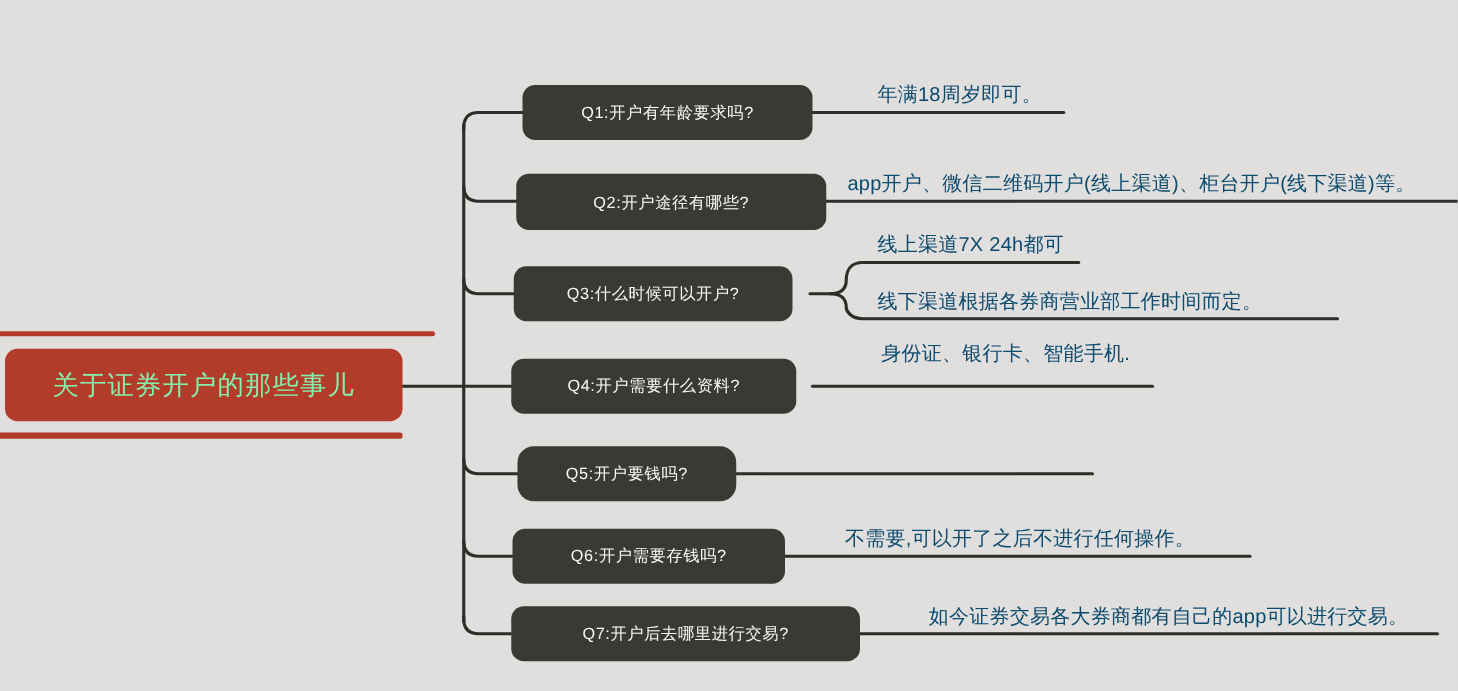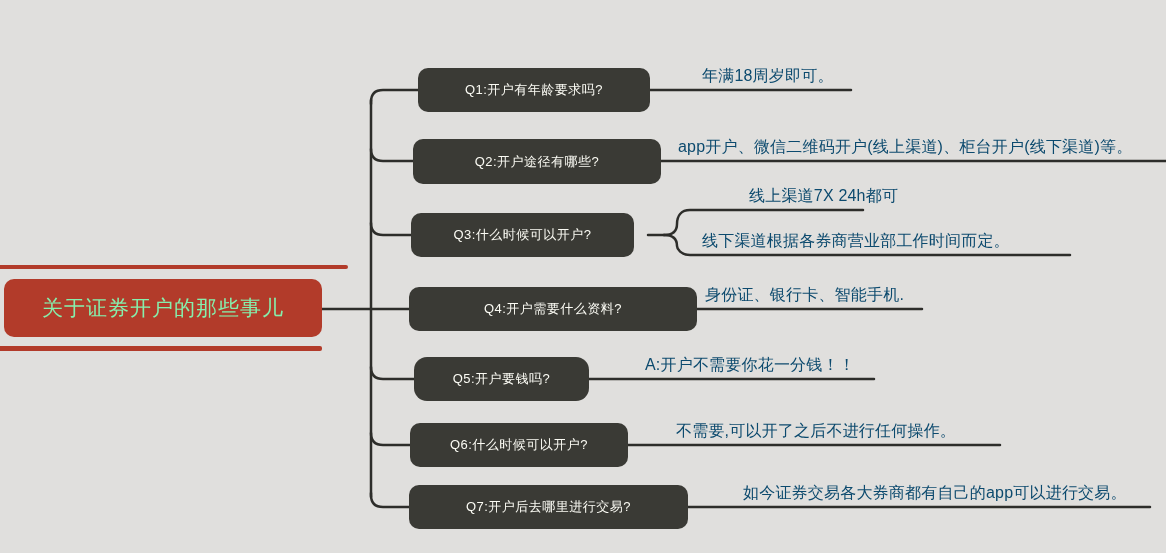--- a/index.html
+++ b/index.html
@@ -43,30 +43,30 @@
     letter-spacing:1px;
     white-space:nowrap;
   }
   .root-sliver{position:absolute;z-index:2;background:#b23b2a;}
   #root-sliver-top{left:0;top:265px;width:348px;height:4px;border-radius:0 2px 2px 0;}
   #root-sliver-bottom{left:0;top:346px;width:322px;height:5px;border-radius:0 2px 2px 0;}
   
   #q1{left:418px;top:68px;width:232px;height:44px;}
   #q2{left:413px;top:139px;width:248px;height:45px;}
   #q3{left:411px;top:213px;width:223px;height:44px;}
-  #q4{left:409px;top:287px;width:288px;height:44px;}
+  #q4{left:409px;top:287px;width:228px;height:44px;}
   #q5{left:414px;top:357px;width:175px;height:44px;border-radius:13px;}
   #q6{left:410px;top:423px;width:218px;height:44px;}
   #q7{left:409px;top:485px;width:279px;height:44px;}
   
   #a1{left:702px;top:66px;}
   #a2{left:678px;top:137px;}
-  #a3a{left:702px;top:186px;margin-left:47px;}
+  #a3a{left:702px;top:186px;}
   #a3b{left:702px;top:231px;}
-  #a4{left:705px;top:285px;}
+  #a4{left:705px;top:273px;}
   #a5{left:645px;top:355px;}
   #a6{left:676px;top:421px;}
   #a7{left:743px;top:483px;}
 </style>
 </head>
 <body>
 
 <div id="canvas">
 
   <svg id="connectors" width="1166" height="553" viewBox="0 0 1166 553">
@@ -97,25 +97,24 @@
 
   <div id="root-sliver-top" class="root-sliver"></div>
   <div id="root-sliver-bottom" class="root-sliver"></div>
   <div id="root-node">关于证券开户的那些事儿</div>
 
   <div id="q1" class="qbox">Q1:开户有年龄要求吗?</div>
   <div id="q2" class="qbox">Q2:开户途径有哪些?</div>
   <div id="q3" class="qbox">Q3:什么时候可以开户?</div>
   <div id="q4" class="qbox">Q4:开户需要什么资料?</div>
   <div id="q5" class="qbox">Q5:开户要钱吗?</div>
-  <div id="q6" class="qbox">Q6:什么时候可以开户?</div>
+  <div id="q6" class="qbox">Q6:开户需要存钱吗?</div>
   <div id="q7" class="qbox">Q7:开户后去哪里进行交易?</div>
 
   <div id="a1" class="answer">年满18周岁即可。</div>
   <div id="a2" class="answer">app开户、微信二维码开户(线上渠道)、柜台开户(线下渠道)等。</div>
   <div id="a3a" class="answer">线上渠道7X 24h都可</div>
   <div id="a3b" class="answer">线下渠道根据各券商营业部工作时间而定。</div>
   <div id="a4" class="answer">身份证、银行卡、智能手机.</div>
-  <div id="a5" class="answer">A:开户不需要你花一分钱！！</div>
   <div id="a6" class="answer">不需要,可以开了之后不进行任何操作。</div>
   <div id="a7" class="answer">如今证券交易各大券商都有自己的app可以进行交易。</div>
 
 </div>
 
 </body></html>

